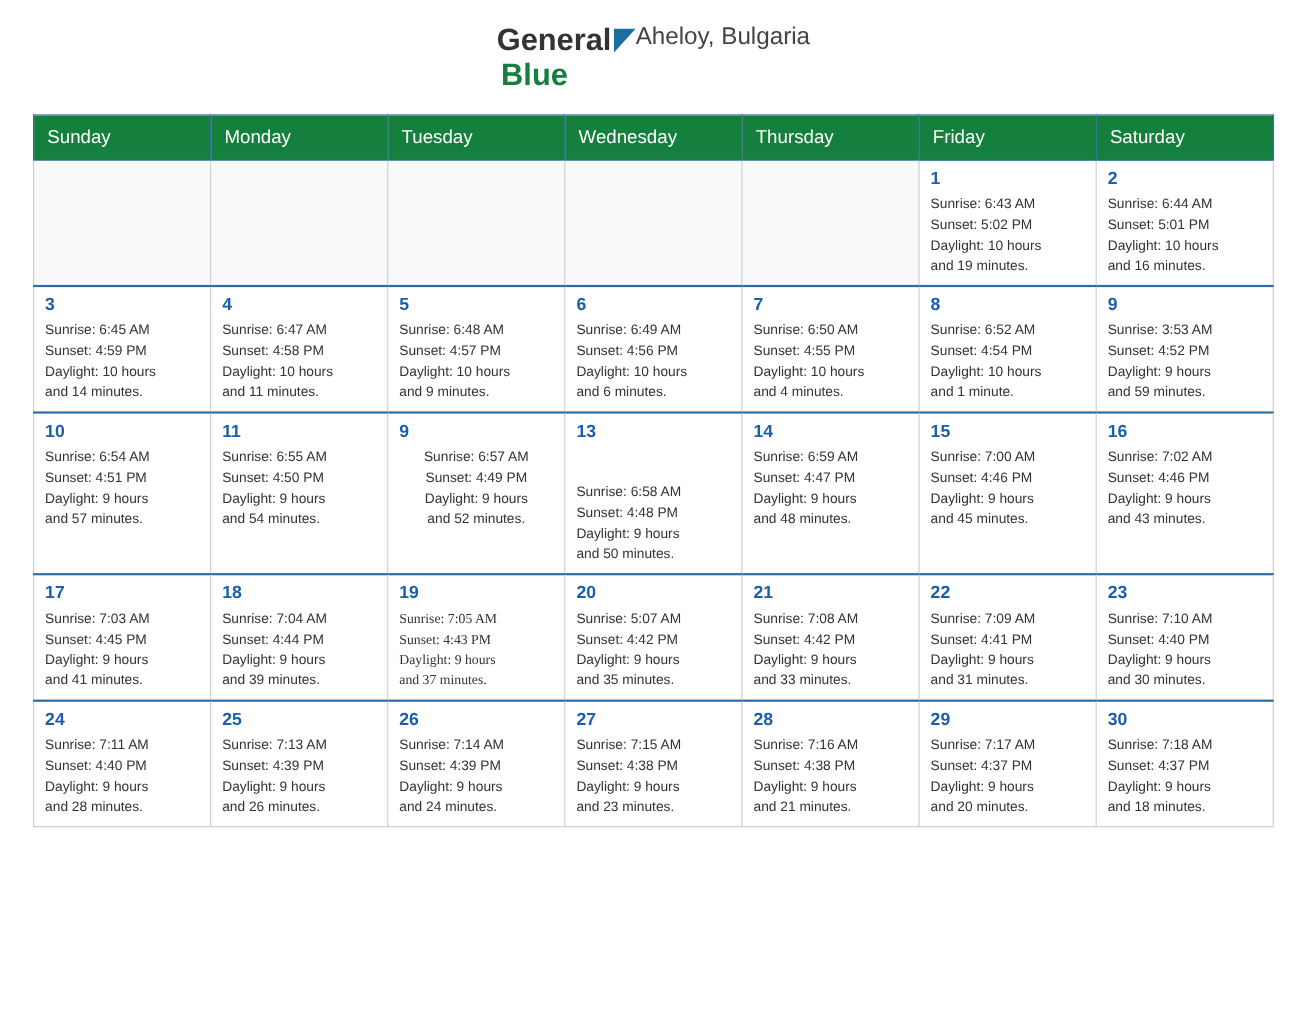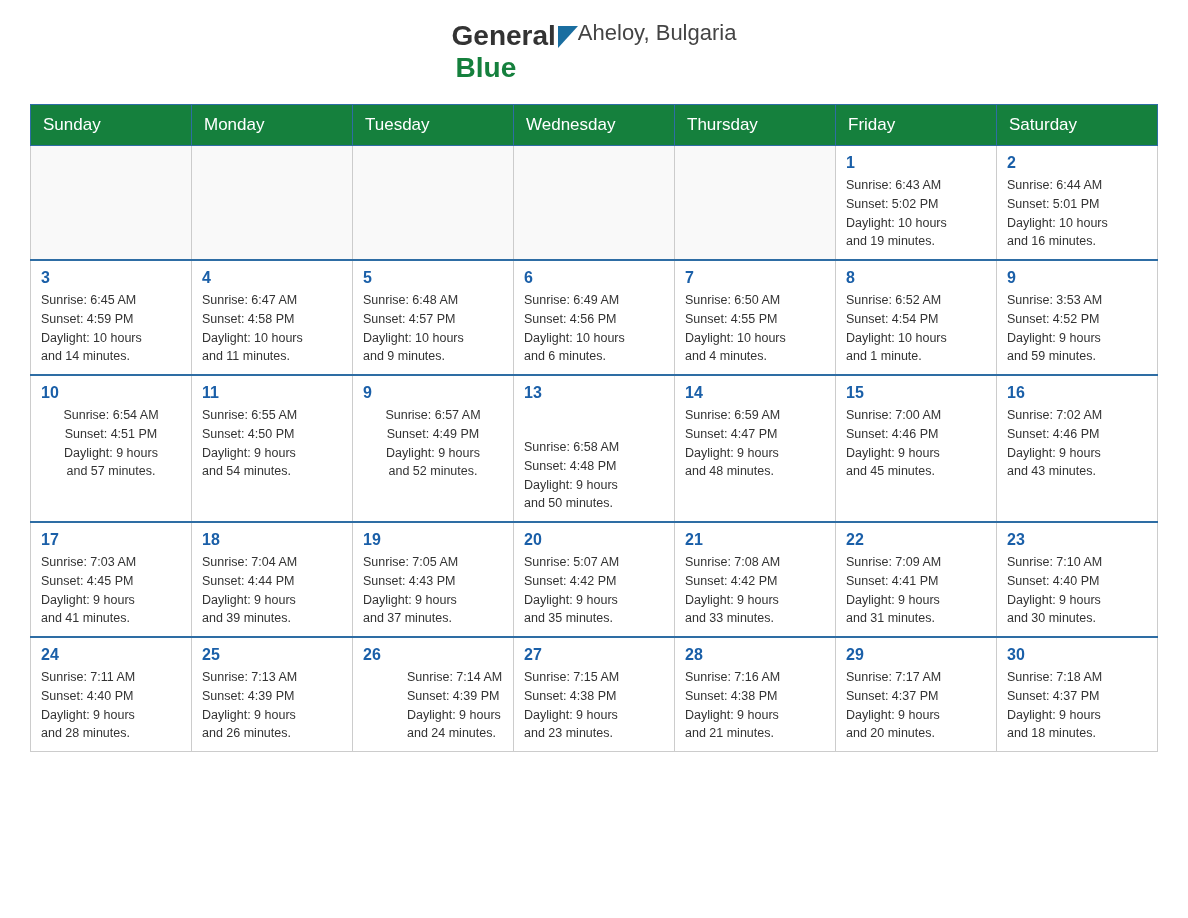--- a/index.html
+++ b/index.html
@@ -189,21 +189,21 @@
           <span class="day-number">9</span>
           <div class="day-info" style="white-space: pre-line;">Sunrise: 3:53 AM
 Sunset: 4:52 PM
 Daylight: 9 hours
 and 59 minutes.</div>
         </td>
       </tr>
       <tr class="row-top-border">
         <td>
           <span class="day-number">10</span>
-          <div class="day-info" style="white-space: pre-line; text-align: center;">Sunrise: 6:54 AM
+          <div class="day-info" style="white-space: pre-line;">Sunrise: 6:54 AM
 Sunset: 4:51 PM
 Daylight: 9 hours
 and 57 minutes.</div>
         </td>
         <td>
           <span class="day-number">11</span>
           <div class="day-info" style="white-space: pre-line;">Sunrise: 6:55 AM
 Sunset: 4:50 PM
 Daylight: 9 hours
 and 54 minutes.</div>
@@ -254,21 +254,21 @@
         </td>
         <td>
           <span class="day-number">18</span>
           <div class="day-info" style="white-space: pre-line;">Sunrise: 7:04 AM
 Sunset: 4:44 PM
 Daylight: 9 hours
 and 39 minutes.</div>
         </td>
         <td>
           <span class="day-number">19</span>
-          <div class="day-info" style="white-space: pre-line;">Sunrise: 7:05 AM
+          <div class="day-info" style="white-space: pre-line; font-family: Liberation Serif, serif;">Sunrise: 7:05 AM
 Sunset: 4:43 PM
 Daylight: 9 hours
 and 37 minutes.</div>
         </td>
         <td>
           <span class="day-number">20</span>
           <div class="day-info" style="white-space: pre-line;">Sunrise: 5:07 AM
 Sunset: 4:42 PM
 Daylight: 9 hours
 and 35 minutes.</div>
@@ -305,21 +305,21 @@
         </td>
         <td>
           <span class="day-number">25</span>
           <div class="day-info" style="white-space: pre-line;">Sunrise: 7:13 AM
 Sunset: 4:39 PM
 Daylight: 9 hours
 and 26 minutes.</div>
         </td>
         <td>
           <span class="day-number">26</span>
-          <div class="day-info" style="white-space: pre-line; margin-left: 44px;">Sunrise: 7:14 AM
+          <div class="day-info" style="white-space: pre-line;">Sunrise: 7:14 AM
 Sunset: 4:39 PM
 Daylight: 9 hours
 and 24 minutes.</div>
         </td>
         <td>
           <span class="day-number">27</span>
           <div class="day-info" style="white-space: pre-line;">Sunrise: 7:15 AM
 Sunset: 4:38 PM
 Daylight: 9 hours
 and 23 minutes.</div>

